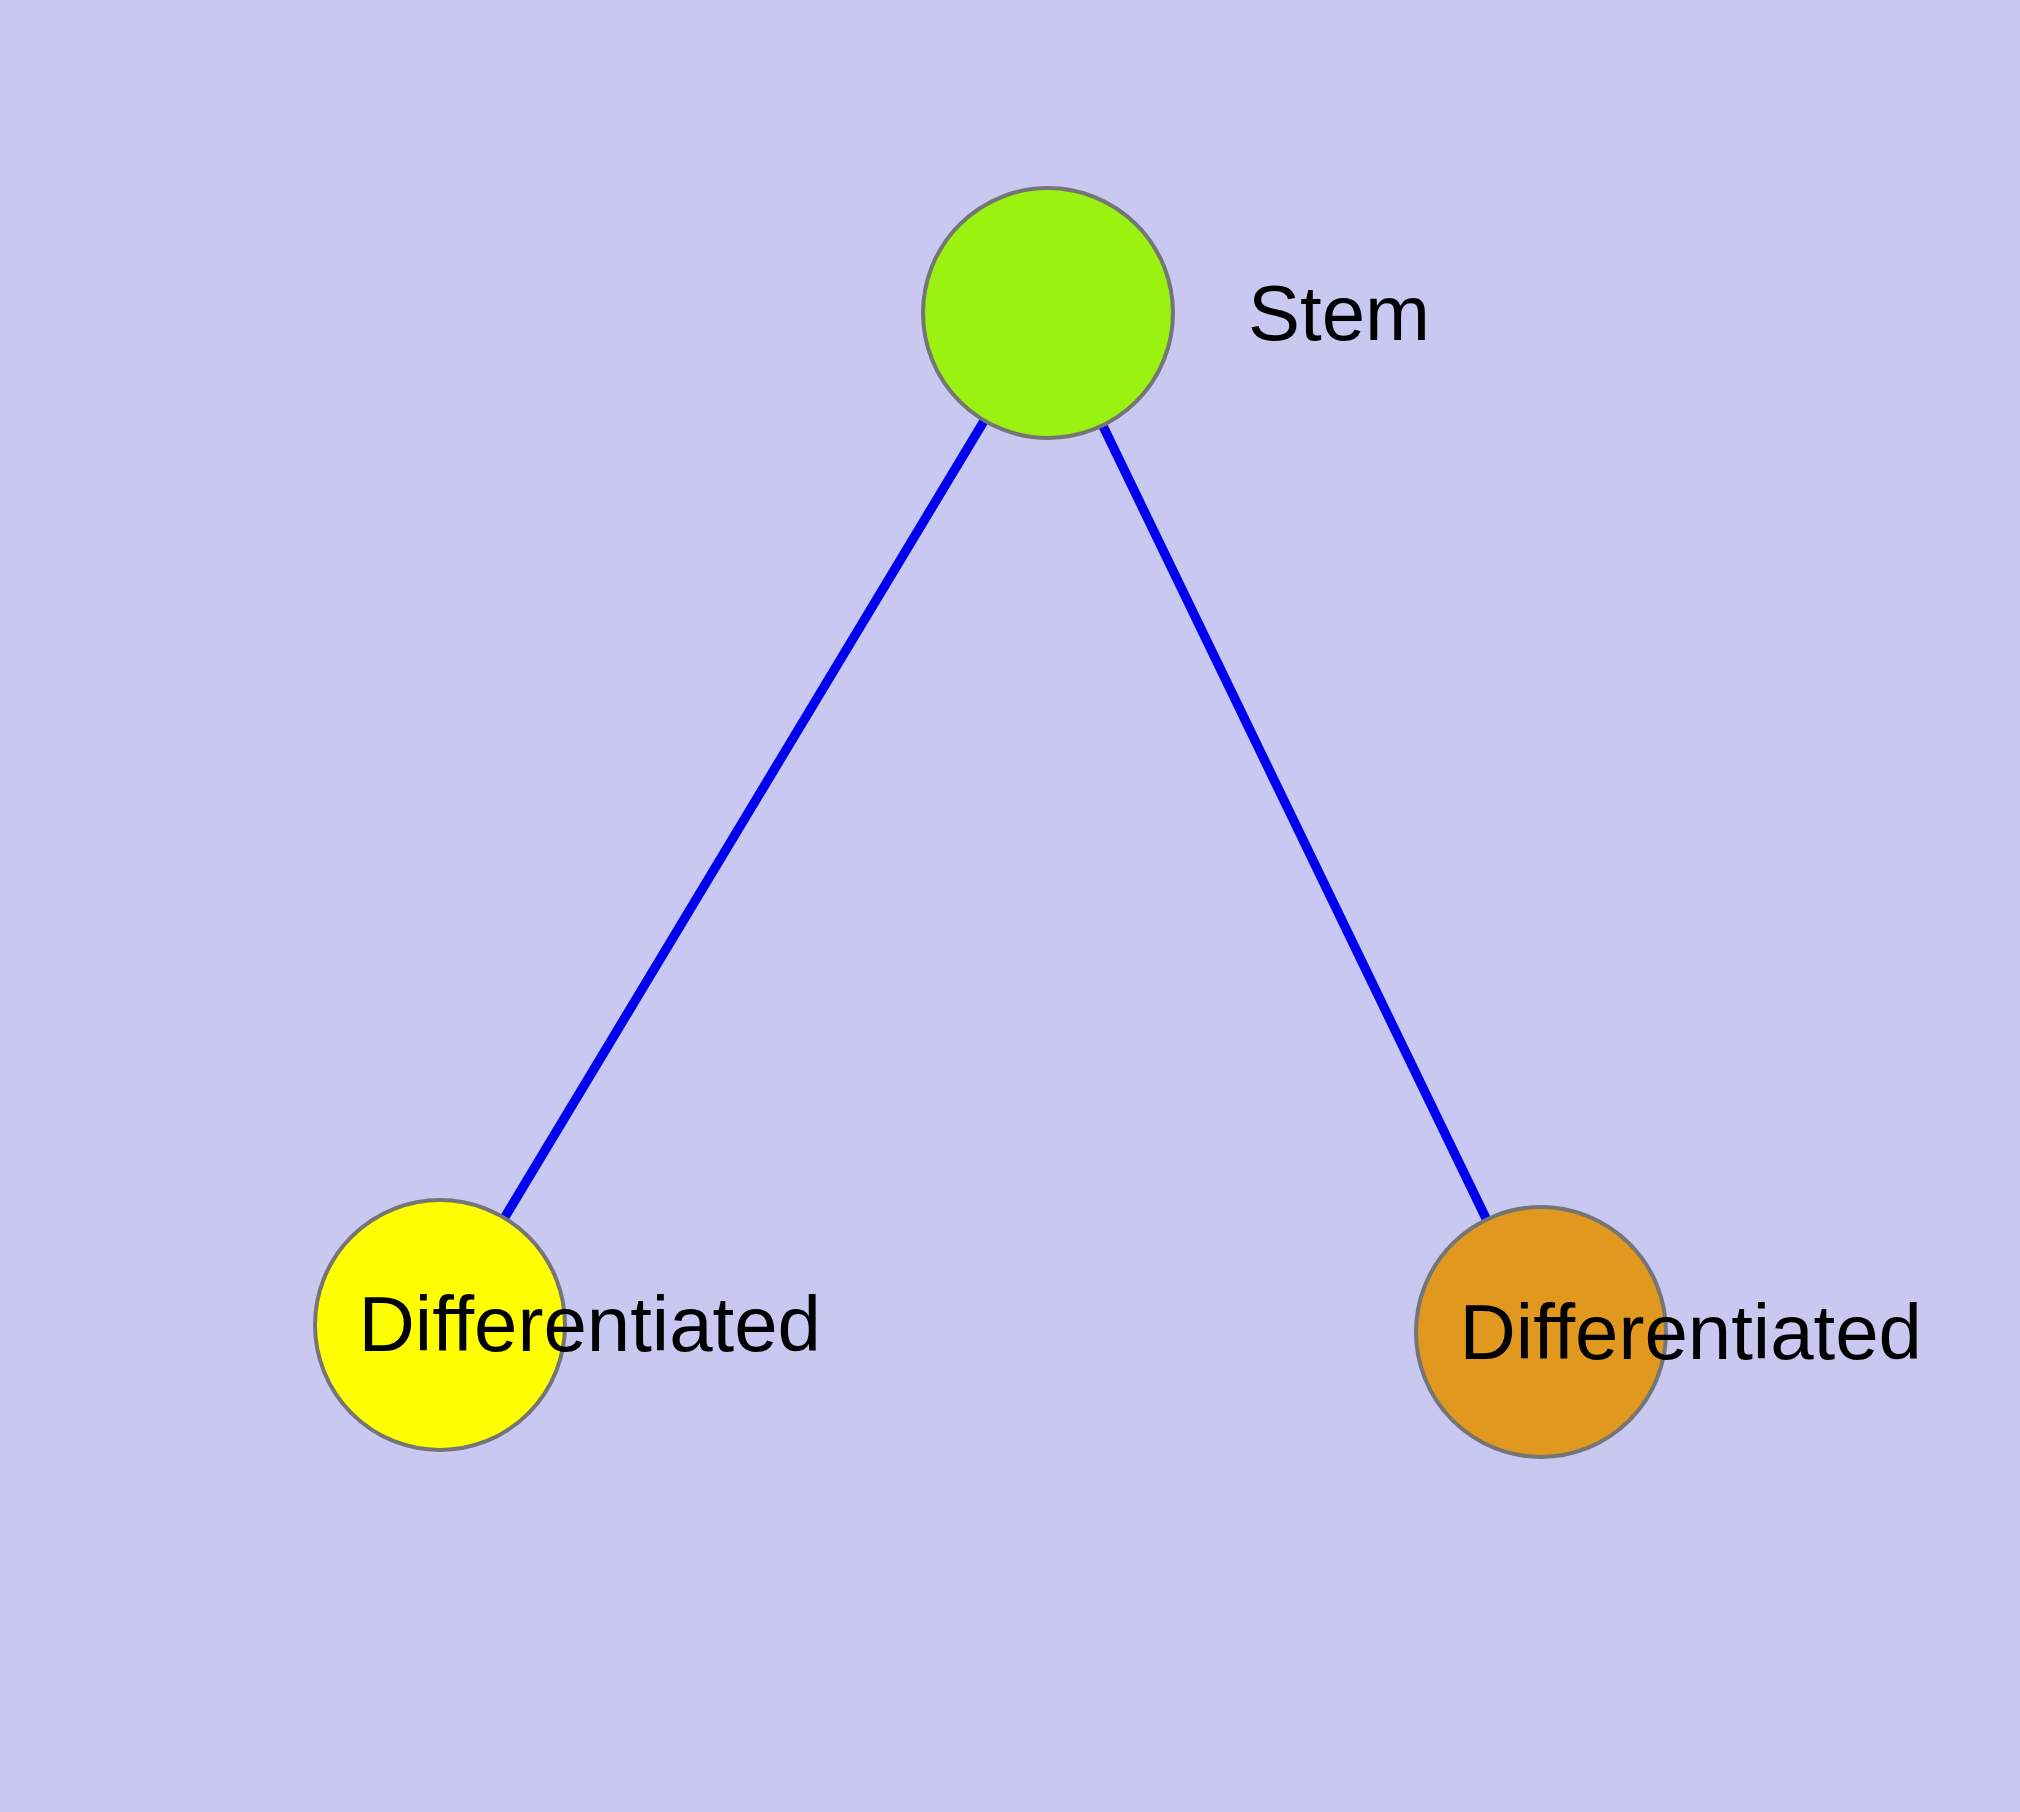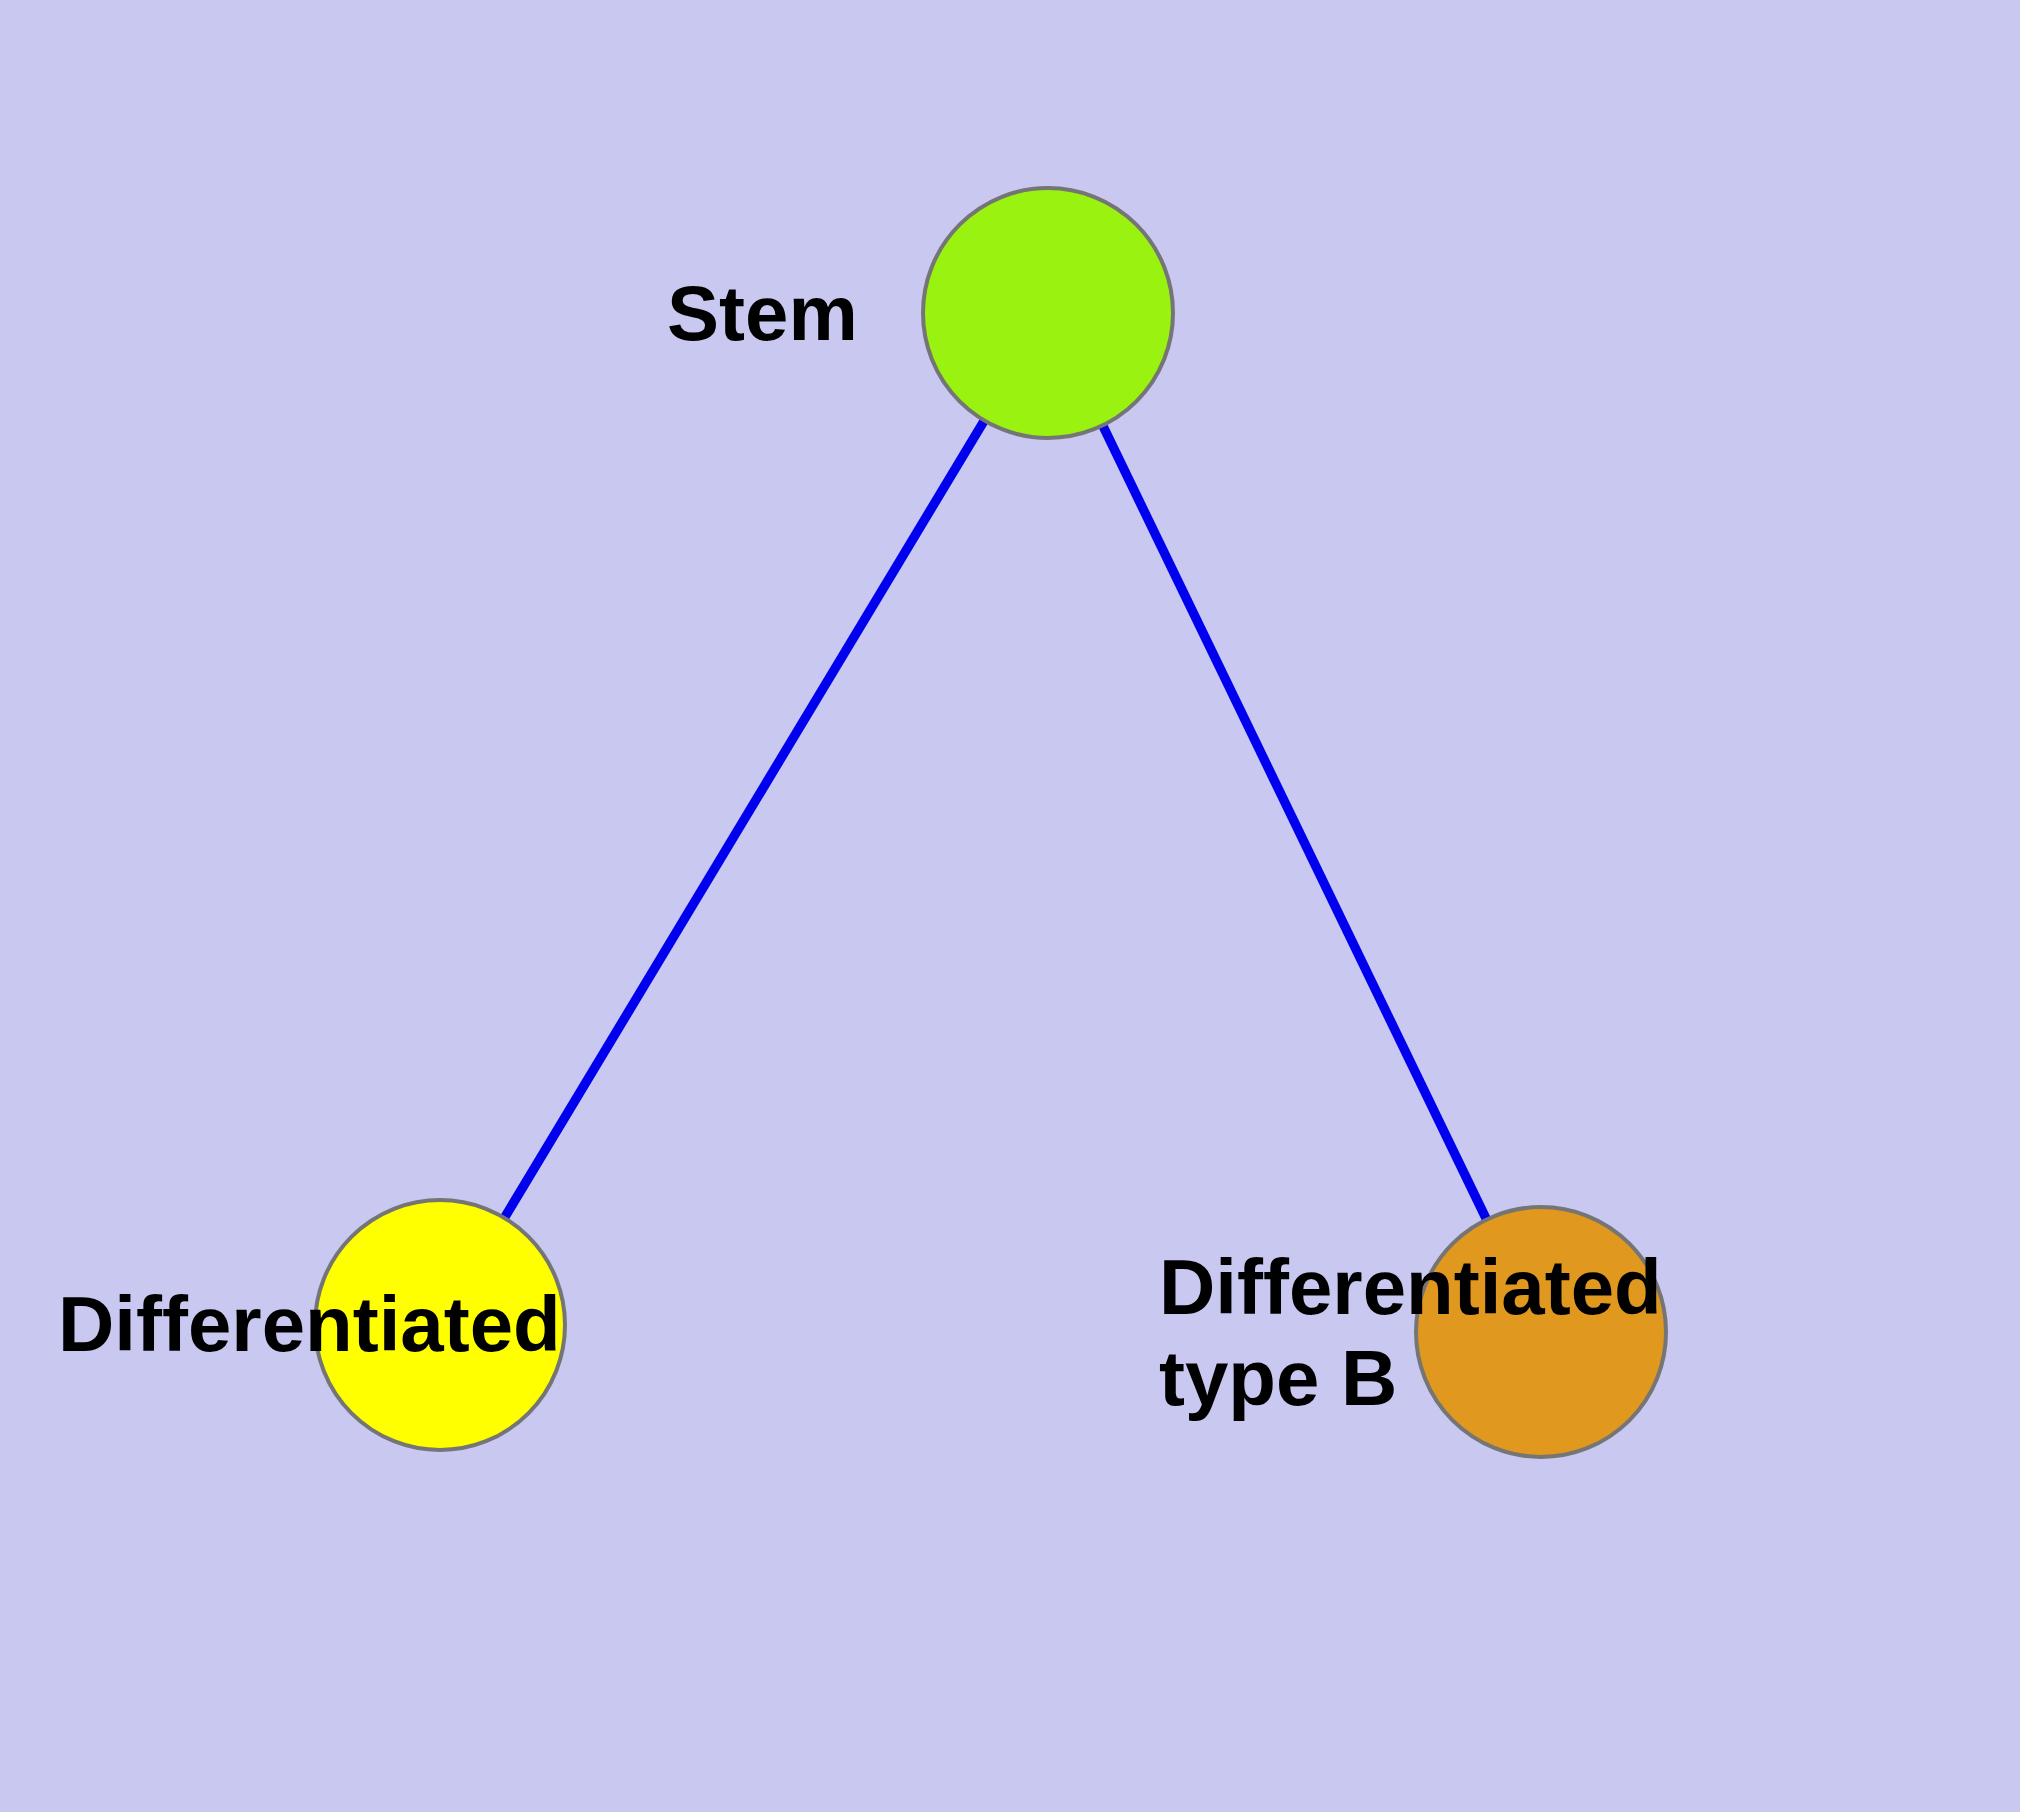--- a/index.html
+++ b/index.html
@@ -34,25 +34,25 @@
     border-radius: 50%;
     border: 4.2px solid #757575;
     box-sizing: border-box;
   }
   .node-label {
     position: absolute;
     width: 763px;
     height: 271px;
     display: flex;
     flex-direction: column;
-    align-items: flex-start;
+    align-items: flex-end;
     justify-content: center;
     text-align: center;
     font-size: 78px;
-    font-weight: bold;
+    font-weight: normal;
     line-height: 91px;
     color: #000000;
     pointer-events: none;
     white-space: nowrap;
   }
 </style>
 </head>
 <body style="background: rgb(200, 200, 240);">
 
 <div class="canvas">
@@ -69,17 +69,16 @@
   <div class="node-label" id="label-stem" style="left: 667px; top: 178px; color: rgb(0, 0, 0);">
     <div>Stem</div>
   </div>
 
   <div class="node-label" id="label-type-a" style="left: 58px; top: 1189px; color: rgb(0, 0, 0);">
     <div>Differentiated</div>
   </div>
 
   <div class="node-label" id="label-type-b" style="left: 1159px; top: 1197px; color: rgb(0, 0, 0);">
     <div>Differentiated</div>
-    <div>type B</div>
   </div>
 
 </div>
 
 
 </body></html>

